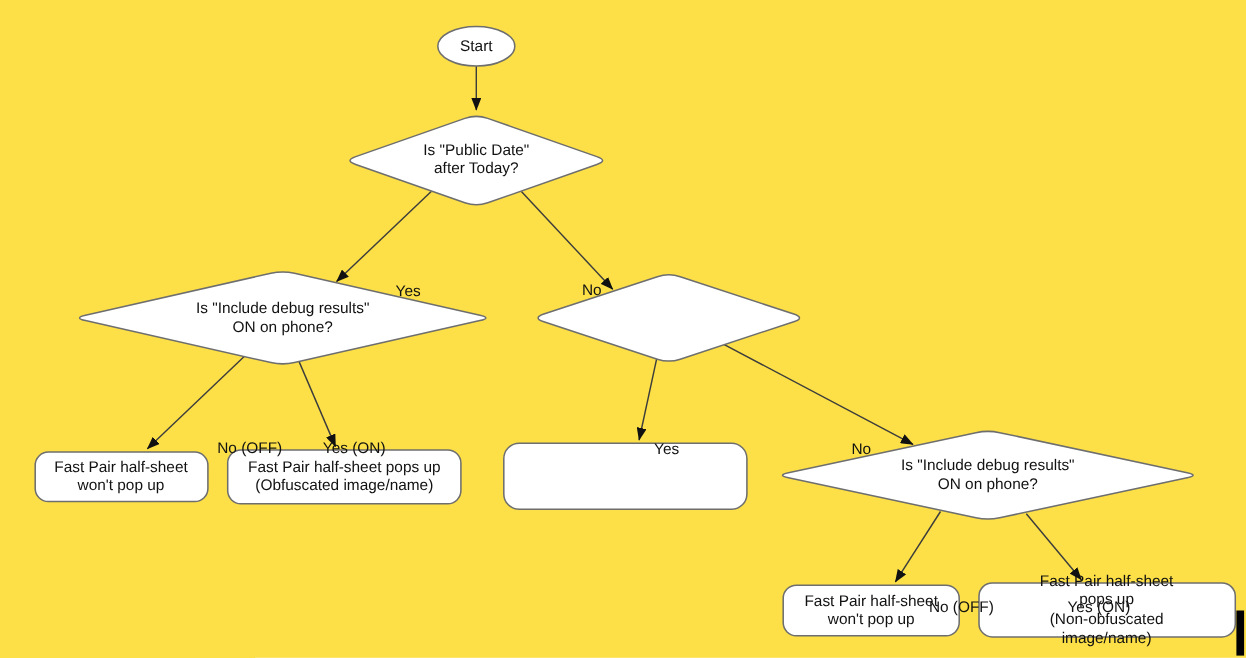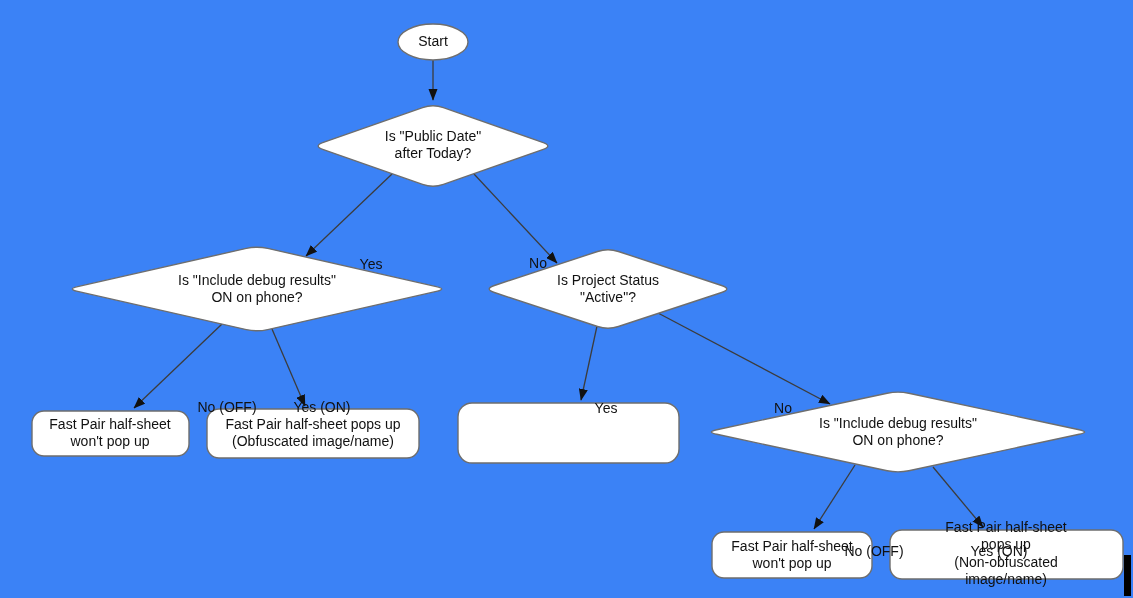--- a/index.html
+++ b/index.html
@@ -1,21 +1,21 @@
 <!DOCTYPE html>
 <html><head>
 <meta charset="utf-8">
 <style>
   * { margin: 0; padding: 0; box-sizing: border-box; }
   html, body { background: #ffffff; }
   body {
     width: 1133px; height: 598px; overflow: hidden;
     font-family: "Liberation Sans", sans-serif;
   }
-  .canvas { position: relative; width: 1133px; height: 598px; background: #3b82f6; }
+  .canvas { position: relative; width: 1133px; height: 598px; background: #fde047; }
   svg.layer { position: absolute; left: 0; top: 0; }
   .node-lbl {
     position: absolute; transform: translate(-50%, -50%);
     white-space: pre-line; text-align: center;
     font-size: 14px; line-height: 1.24; color: #111111;
   }
   .edge-lbl {
     position: absolute; transform: translate(-50%, -50%);
     white-space: nowrap; font-size: 14px; color: #111111; margin-top: 46px;
   }
@@ -58,22 +58,20 @@
     <rect class="shape" x="458" y="403" width="221" height="60" rx="14"></rect>
     <rect class="shape" x="712" y="532" width="160" height="46" rx="12"></rect>
     <rect class="shape" x="890" y="530" width="233" height="49" rx="12"></rect>
   </svg>
 
   <div class="node-lbl" style="left:433px; top:42px;">Start</div>
   <div class="node-lbl" style="left:433px; top:145px;">Is "Public Date"
 after Today?</div>
   <div class="node-lbl" style="left:257px; top:289px;">Is "Include debug results"
 ON on phone?</div>
-  <div class="node-lbl" style="left:608px; top:289px;">Is Project Status
-"Active"?</div>
   <div class="node-lbl" style="left:898px; top:432px;">Is "Include debug results"
 ON on phone?</div>
   <div class="node-lbl" style="left:110px; top:433px;">Fast Pair half-sheet
 won't pop up</div>
   <div class="node-lbl" style="left:313px; top:433px;">Fast Pair half-sheet pops up
 (Obfuscated image/name)</div>
   <div class="node-lbl" style="left:792px; top:555px;">Fast Pair half-sheet
 won't pop up</div>
   <div class="node-lbl" style="left:1006px; top:554px;">Fast Pair half-sheet pops up
 (Non-obfuscated image/name)</div>

